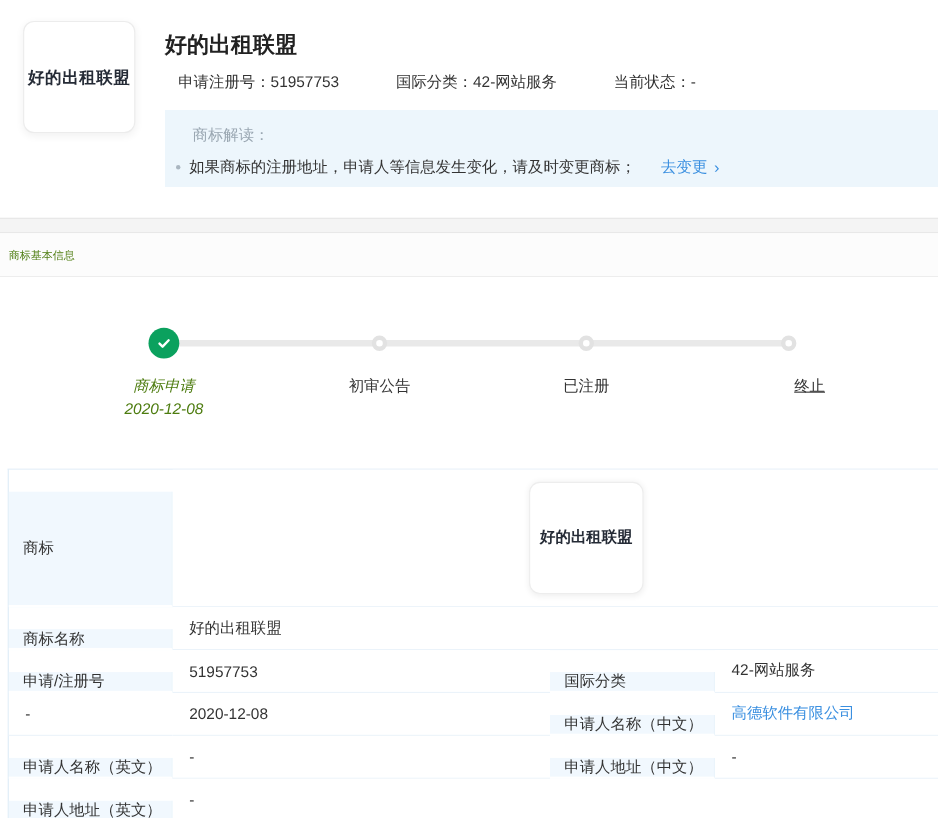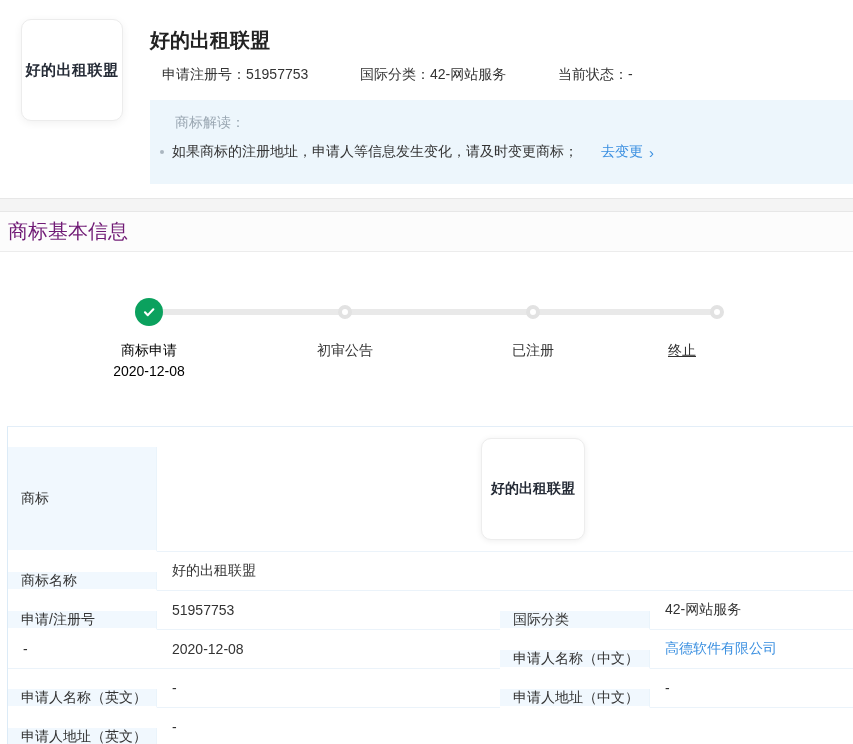--- a/index.html
+++ b/index.html
@@ -12,51 +12,51 @@
   .logo-box{position:absolute;left:21px;top:19px;width:100px;height:100px;
             background:#fff;border:1px solid #ececec;border-radius:10px;
             box-shadow:0 2px 8px rgba(0,0,0,.06);
             display:flex;align-items:center;justify-content:center;}
   .logo-box span{font-size:15px;font-weight:bold;color:#252b36;letter-spacing:.5px;}
   .hero-title{position:absolute;left:150px;top:27px;margin:0;
               font-size:20px;font-weight:bold;color:#222;}
   .meta-item{position:absolute;top:66px;font-size:14px;color:#333;white-space:nowrap;margin-left:12px;}
   .meta-reg{left:150px;} .meta-class{left:348px;} .meta-status{left:546px;}
 
-  .notice{position:absolute;left:150px;top:100px;right:0;height:84px;background:#edf6fc;}
+  .notice{position:absolute;left:150px;top:100px;right:0;height:70px;background:#edf6fc;}
   .notice-title{position:absolute;left:25px;top:14px;font-size:14px;color:#9aa7b2;}
   .notice-line{position:absolute;left:8px;top:43px;display:flex;align-items:center;
                font-size:14px;color:#333;white-space:nowrap;}
   .bullet{width:4px;height:4px;border-radius:50%;background:#aab6c0;
           display:inline-block;margin:0 8px 0 2px;flex:none;}
   .go-link{color:#3a8fe0;text-decoration:none;cursor:pointer;margin-left:23px;
            display:inline-flex;align-items:center;font-size:14px;}
   .go-link .arrow{margin-left:6px;font-size:15px;line-height:1;}
 
   
   .gray-band{position:absolute;top:198px;left:0;right:0;height:14px;background:#f4f4f4;
              border-top:1px solid #e7e7e7;border-bottom:1px solid #e7e7e7;box-sizing:border-box;}
   .section-header{position:absolute;top:212px;left:0;right:0;height:40px;background:#fcfcfc;
                   border-bottom:1px solid #ececec;box-sizing:border-box;
                   display:flex;align-items:center;padding-left:8px;}
-  .section-header span{font-size:20px;color:#701a75;}
+  .section-header span{font-size:10px;color:#4d7c0f;}
 
   
   .timeline{position:absolute;top:252px;left:0;right:0;height:174px;background:#fff;}
   .tl-line{position:absolute;left:149px;top:57px;width:568px;height:6px;
            background:#e9e9e9;border-radius:3px;}
   .tl-done{position:absolute;left:135px;top:46px;width:28px;height:28px;border-radius:50%;
            background:#0ba15e;display:flex;align-items:center;justify-content:center;}
   .tl-ring{position:absolute;top:53px;width:6px;height:6px;background:#fff;
            border:4px solid #e2e2e2;border-radius:50%;}
   .ring-2{left:338px;} .ring-3{left:526px;} .ring-4{left:710px;}
   .tl-label{position:absolute;top:90px;width:120px;text-align:center;
             font-size:14px;color:#333;}
-  .tl-label.done, .tl-date{color:#000000;}
-  .lab-1{left:89px;} .lab-2{left:285px;} .lab-3{left:473px;} .lab-4{left:622px;text-decoration:underline;}
+  .tl-label.done, .tl-date{color:#4d7c0f;font-style:italic;}
+  .lab-1{left:89px;} .lab-2{left:285px;} .lab-3{left:473px;} .lab-4{left:676px;text-decoration:underline;}
   .tl-date{position:absolute;top:111px;left:89px;width:120px;text-align:center;font-size:14px;}
 
   
   .tm-table{position:absolute;top:426px;left:7px;width:901px;display:grid;
             grid-template-columns:149px 343px 150px 259px;
             grid-template-rows:125px 39px 39px 39px 39px 39px;
             border-top:1px solid #e3eef8;border-left:1px solid #dcebf7;box-sizing:border-box;}
   .cell{display:flex;align-items:center;font-size:14px;color:#333;box-sizing:border-box;}
   .cell.lab{background:#f1f8fe;padding-left:13px;
             border-bottom:2px solid #ffffff;border-right:1px solid #eaf4fb;margin-top:20px;}

